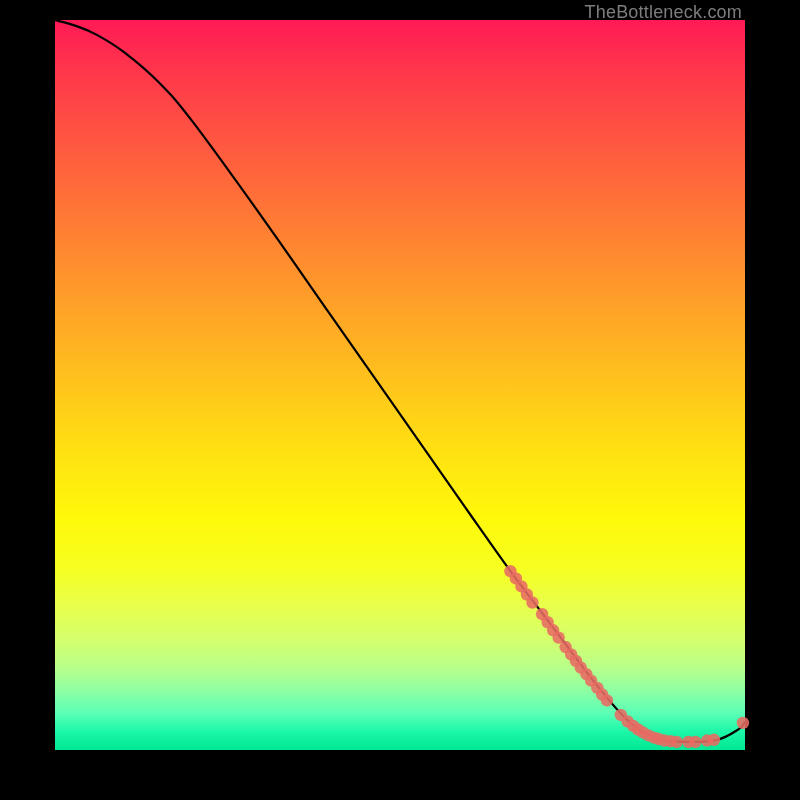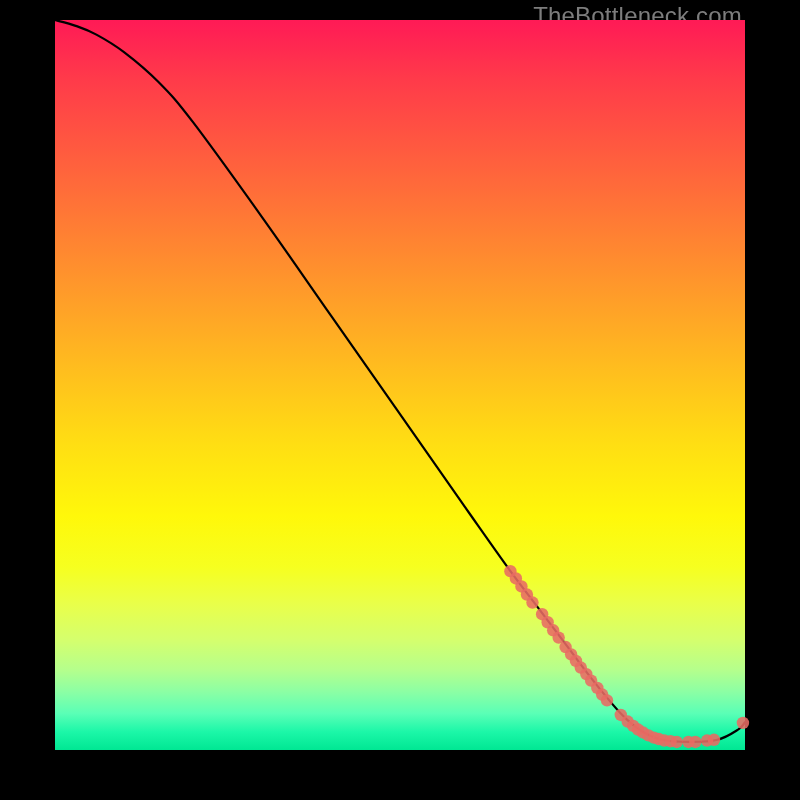--- a/index.html
+++ b/index.html
@@ -41,21 +41,21 @@
       #5affb6 95%,
       #1cf7a8 97.5%,
       #00e793 100%
     );
   }
   .watermark {
     position: absolute;
     top: 2px;
     right: 58px;
     color: #7d7d7d;
-    font-size: 24px;
+    font-size: 18px;
     letter-spacing: 0.2px;
     font-weight: 400;
   }
   svg.curve {
     position: absolute;
     left: 0;
     top: 0;
     width: 690px;
     height: 730px;
     overflow: visible;

